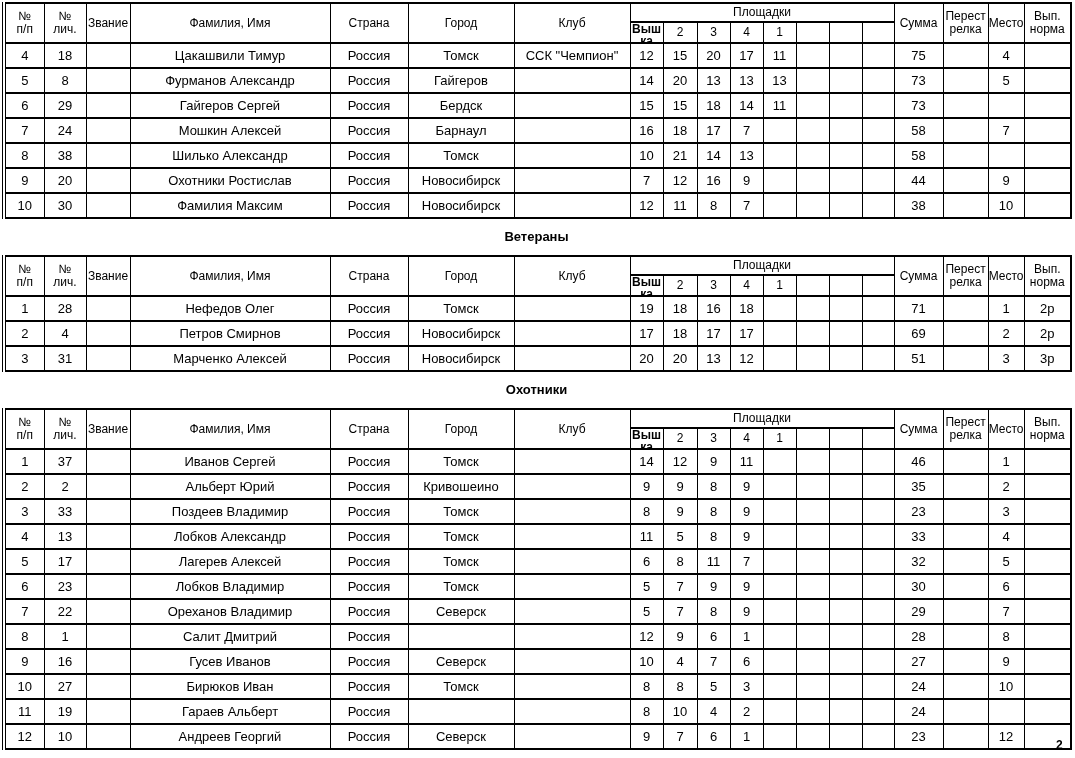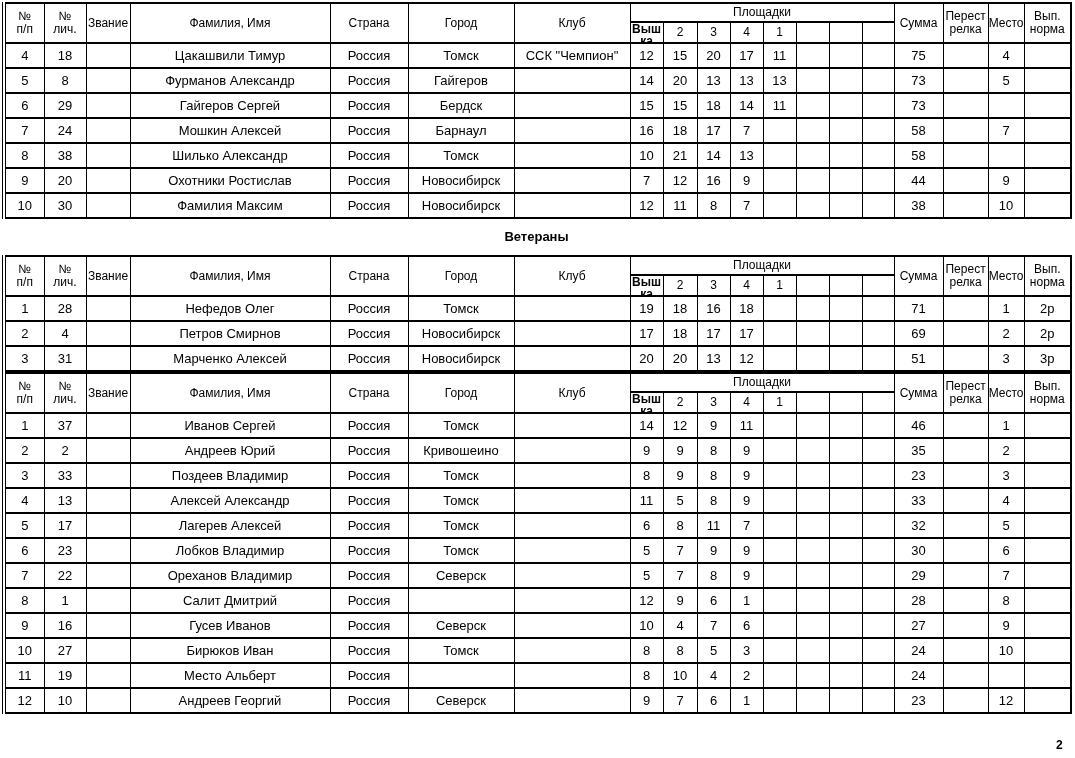--- a/index.html
+++ b/index.html
@@ -401,20 +401,21 @@
           <td></td>
           <td></td>
           <td>51</td>
           <td></td>
           <td>3</td>
           <td>3р</td>
         </tr>
       </tbody>
     </table>
 
+  <div class="section-title">Охотники</div>
 
   <table class="results">
       <colgroup>
         <col style="width: 40px;">
         <col style="width: 42px;">
         <col style="width: 44px;">
         <col style="width: 200px;">
         <col style="width: 78px;">
         <col style="width: 106px;">
         <col style="width: 116px;">
@@ -481,21 +482,21 @@
           <td></td>
           <td>46</td>
           <td></td>
           <td>1</td>
           <td></td>
         </tr>
         <tr>
           <td>2</td>
           <td>2</td>
           <td></td>
-          <td class="left">Андреев Юрий</td>
+          <td class="left">Альберт Юрий</td>
           <td>Россия</td>
           <td>Кривошеино</td>
           <td></td>
           <td>9</td>
           <td>9</td>
           <td>8</td>
           <td>9</td>
           <td></td>
           <td></td>
           <td></td>
@@ -523,21 +524,21 @@
           <td></td>
           <td>23</td>
           <td></td>
           <td>3</td>
           <td></td>
         </tr>
         <tr>
           <td>4</td>
           <td>13</td>
           <td></td>
-          <td class="left">Алексей Александр</td>
+          <td class="left">Лобков Александр</td>
           <td>Россия</td>
           <td>Томск</td>
           <td></td>
           <td>11</td>
           <td>5</td>
           <td>8</td>
           <td>9</td>
           <td></td>
           <td></td>
           <td></td>
@@ -670,21 +671,21 @@
           <td></td>
           <td>24</td>
           <td></td>
           <td>10</td>
           <td></td>
         </tr>
         <tr>
           <td>11</td>
           <td>19</td>
           <td></td>
-          <td class="left">Место Альберт</td>
+          <td class="left">Гараев Альберт</td>
           <td>Россия</td>
           <td></td>
           <td></td>
           <td>8</td>
           <td>10</td>
           <td>4</td>
           <td>2</td>
           <td></td>
           <td></td>
           <td></td>

